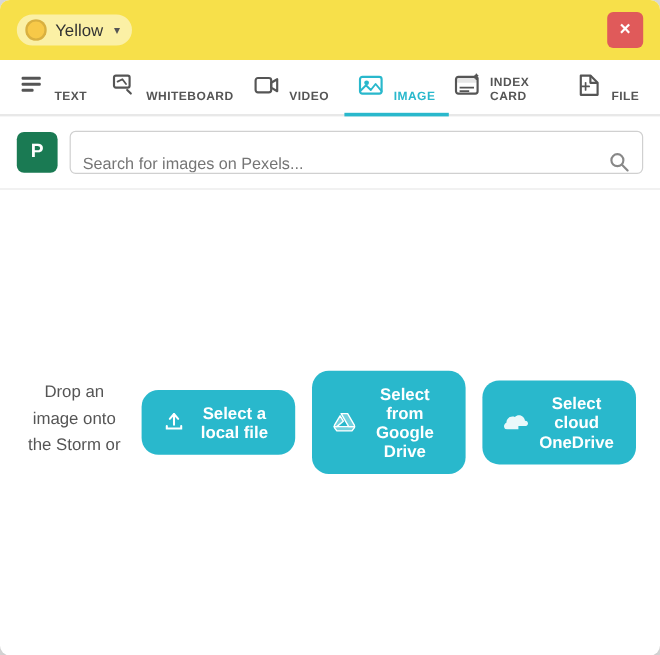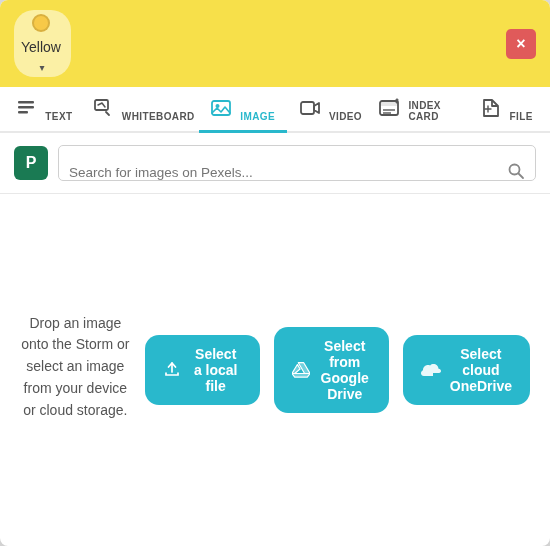--- a/index.html
+++ b/index.html
@@ -31,21 +31,20 @@
       flex-shrink: 0;
     }
     .color-pill {
       display: flex;
       align-items: center;
       gap: 7px;
       background: rgba(255,255,255,0.5);
       border-radius: 20px;
       padding: 4px 10px 4px 7px;
       cursor: pointer;
-      flex-direction: column;
     }
     .color-dot {
       width: 18px;
       height: 18px;
       border-radius: 50%;
       background: #f7c948;
       border: 2px solid rgba(0,0,0,0.12);
     }
     .color-label {
       font-size: 14px;
@@ -224,38 +223,38 @@
     <div class="tab">
       <span class="tab-icon">
         <svg width="22" height="22" viewBox="0 0 22 22" fill="none" xmlns="http://www.w3.org/2000/svg">
           <rect x="3" y="3" width="13" height="10" rx="1.5" stroke="#555" stroke-width="1.8" fill="none"></rect>
           <path d="M14 15 L17 18" stroke="#555" stroke-width="1.8" stroke-linecap="round"></path>
           <path d="M6 8 L10 6 L13 10" stroke="#555" stroke-width="1.5" stroke-linecap="round" stroke-linejoin="round" fill="none"></path>
         </svg>
       </span>
       <span class="tab-label">WHITEBOARD</span>
     </div>
+    <div class="tab">
+      <span class="tab-icon">
+        <svg width="22" height="22" viewBox="0 0 22 22" fill="none" xmlns="http://www.w3.org/2000/svg">
+          <rect x="2" y="5" width="13" height="12" rx="2" stroke="#555" stroke-width="1.8" fill="none"></rect>
+          <path d="M15 9 L20 6 L20 16 L15 13 Z" stroke="#555" stroke-width="1.8" stroke-linejoin="round" fill="none"></path>
+        </svg>
+      </span>
+      <span class="tab-label">VIDEO</span>
+    </div>
     <div class="tab active">
       <span class="tab-icon">
         <svg width="22" height="22" viewBox="0 0 22 22" fill="none" xmlns="http://www.w3.org/2000/svg">
           <rect x="2" y="4" width="18" height="14" rx="2" stroke="#29b8cc" stroke-width="1.8" fill="none"></rect>
           <circle cx="7.5" cy="9" r="2" fill="#29b8cc"></circle>
           <path d="M2 16 L7 11 L11 15 L15 10 L20 16" stroke="#29b8cc" stroke-width="1.6" stroke-linecap="round" stroke-linejoin="round" fill="none"></path>
         </svg>
       </span>
       <span class="tab-label">IMAGE</span>
-    </div>
-    <div class="tab">
-      <span class="tab-icon">
-        <svg width="22" height="22" viewBox="0 0 22 22" fill="none" xmlns="http://www.w3.org/2000/svg">
-          <rect x="2" y="5" width="13" height="12" rx="2" stroke="#555" stroke-width="1.8" fill="none"></rect>
-          <path d="M15 9 L20 6 L20 16 L15 13 Z" stroke="#555" stroke-width="1.8" stroke-linejoin="round" fill="none"></path>
-        </svg>
-      </span>
-      <span class="tab-label">VIDEO</span>
     </div>
     <div class="tab">
       <span class="tab-icon">
         <svg width="22" height="22" viewBox="0 0 22 22" fill="none" xmlns="http://www.w3.org/2000/svg">
           <rect x="2" y="4" width="18" height="14" rx="2" stroke="#555" stroke-width="1.8" fill="none"></rect>
           <rect x="2" y="4" width="18" height="5" rx="2" fill="#555" opacity="0.15"></rect>
           <line x1="5" y1="13" x2="17" y2="13" stroke="#555" stroke-width="1.4"></line>
           <line x1="5" y1="16" x2="13" y2="16" stroke="#555" stroke-width="1.4"></line>
           <rect x="17" y="2" width="5" height="5" rx="1" fill="#29b8cc" opacity="0"></rect>
           <path d="M18 3 L20 3 M18 5 L20 5 M19 2 L19 6" stroke="#555" stroke-width="1.4" stroke-linecap="round"></path>
@@ -287,21 +286,20 @@
           <circle cx="7.5" cy="7.5" r="5" stroke="#888" stroke-width="1.8"></circle>
           <path d="M11.5 11.5 L16 16" stroke="#888" stroke-width="1.8" stroke-linecap="round"></path>
         </svg>
       </button>
     </div>
   </div>
 
   <div class="content">
     <div class="drop-text">
       <div>Drop an image onto the Storm or</div>
-      <div>select an image from your device or cloud storage.</div>
     </div>
 
     <button class="action-btn">
       <span class="btn-icon">
         <svg width="18" height="18" viewBox="0 0 18 18" fill="none" xmlns="http://www.w3.org/2000/svg">
           <path d="M3 13 L3 15 L15 15 L15 13" stroke="#fff" stroke-width="1.7" stroke-linecap="round"></path>
           <path d="M9 3 L9 12" stroke="#fff" stroke-width="1.7" stroke-linecap="round"></path>
           <path d="M5.5 7 L9 3 L12.5 7" stroke="#fff" stroke-width="1.7" stroke-linecap="round" stroke-linejoin="round"></path>
         </svg>
       </span>

